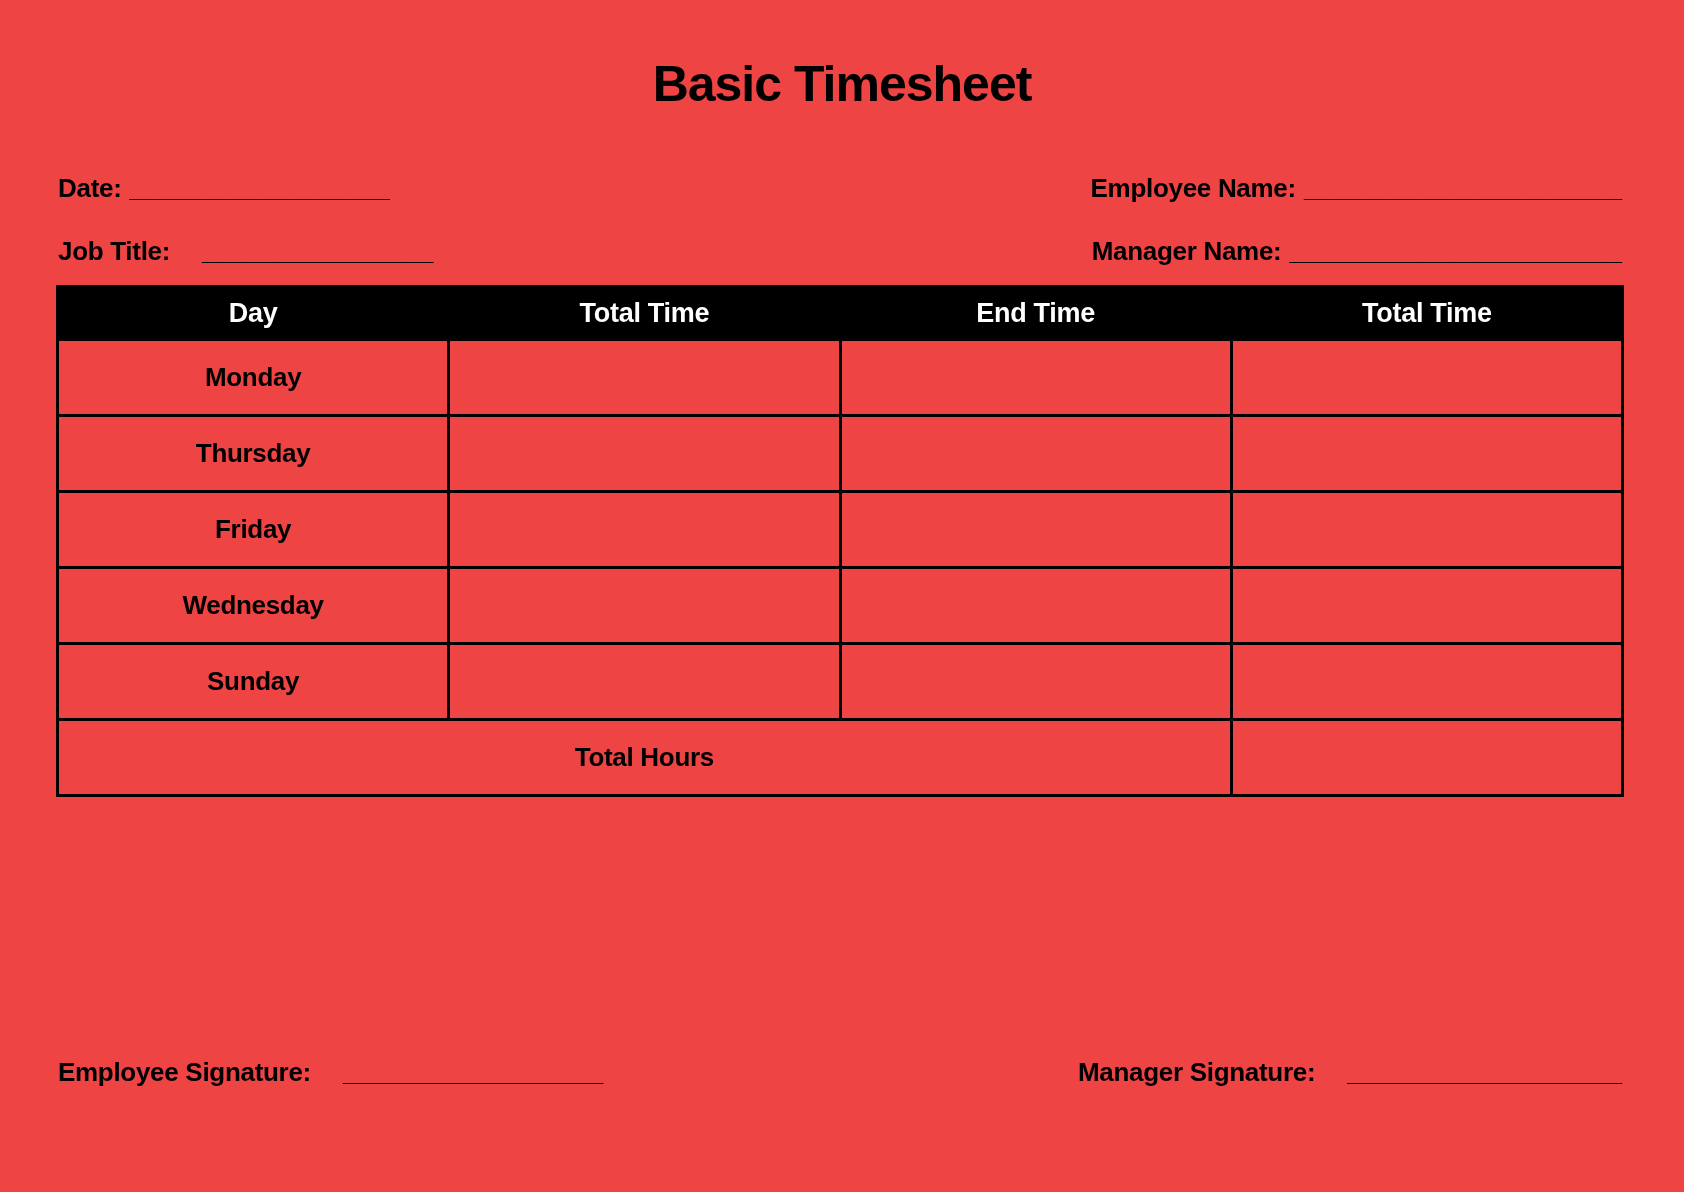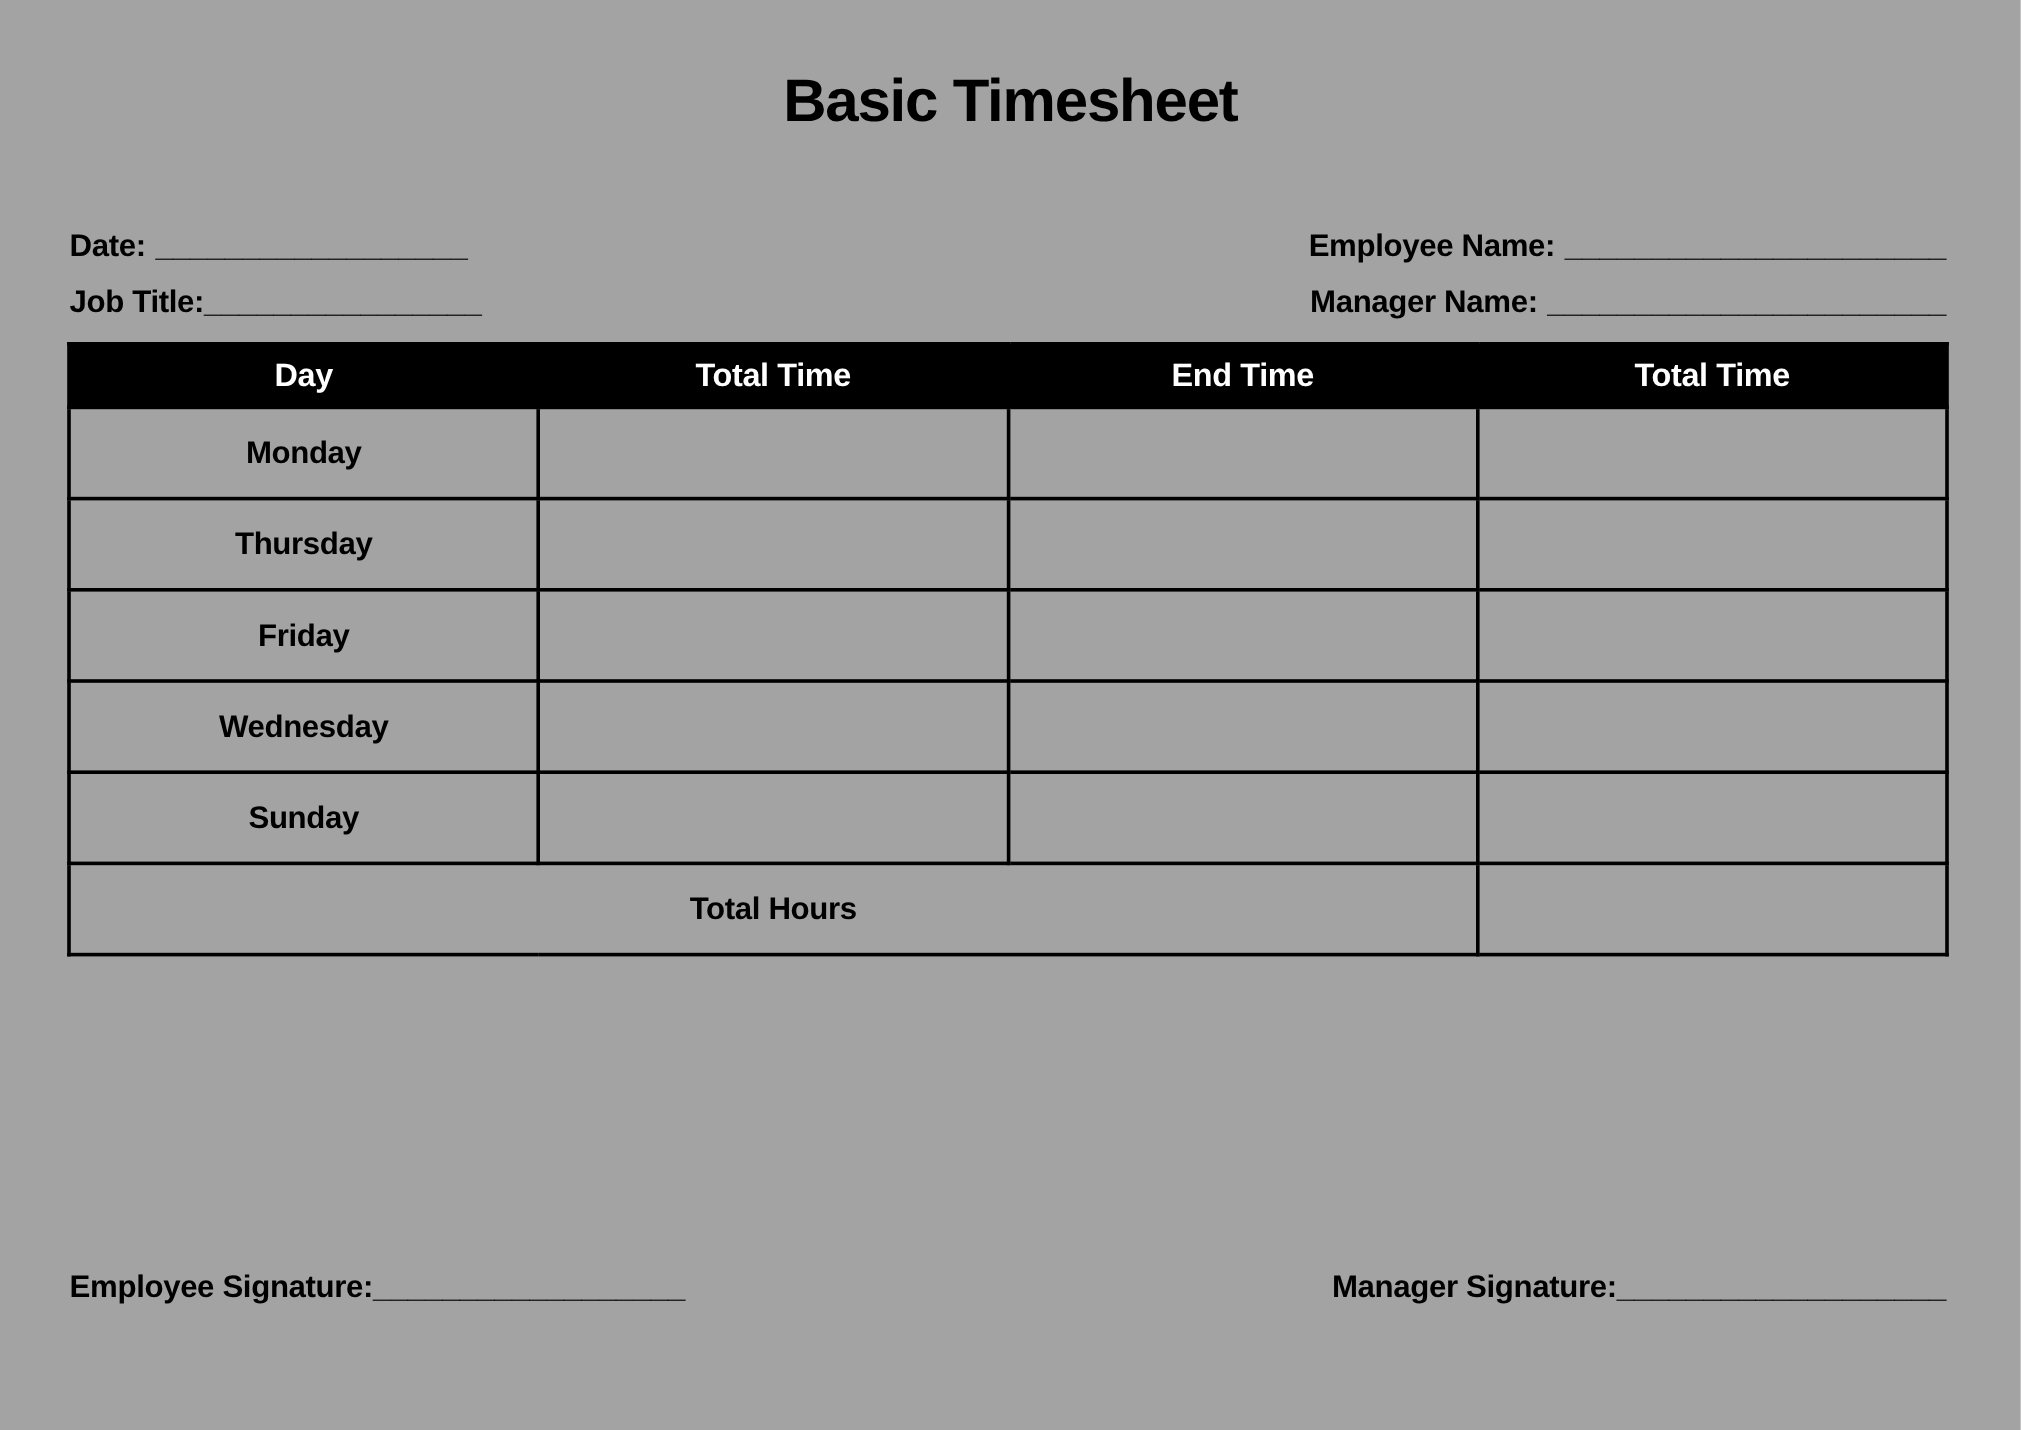--- a/index.html
+++ b/index.html
@@ -6,21 +6,21 @@
   html, body { background: #ffffff; }
   body {
     font-family: "Liberation Sans", sans-serif;
     font-weight: bold;
     color: #000000;
   }
   .page {
     position: relative;
     width: 1684px;
     height: 1192px;
-    background: #a3a3a3;
+    background: #ef4444;
     overflow: hidden;
     text-decoration: underline;
   }
   .title {
     position: absolute;
     top: 57px;
     left: 0;
     width: 100%;
     text-align: center;
     font-size: 50px;
@@ -32,25 +32,25 @@
     position: absolute;
     left: 58px;
     right: 62px;
     display: flex;
     justify-content: space-between;
     align-items: baseline;
     font-size: 26px;
     line-height: 32px;
     letter-spacing: -0.3px;
   }
-  .row1 { top: 188px; }
+  .row1 { top: 172px; }
   .row2 { top: 235px; }
   .sig-row { top: 1056px; gap: 20px; }
   .field { white-space: nowrap; }
-  .line { letter-spacing: 0; }
+  .line { letter-spacing: 0; margin-left: 32px; }
   .gap { margin-left: 8px; }
   table.timesheet {
     position: absolute;
     left: 56px;
     top: 285px;
     width: 1568px;
     border-collapse: collapse;
     table-layout: fixed;
   }
   table.timesheet th,

